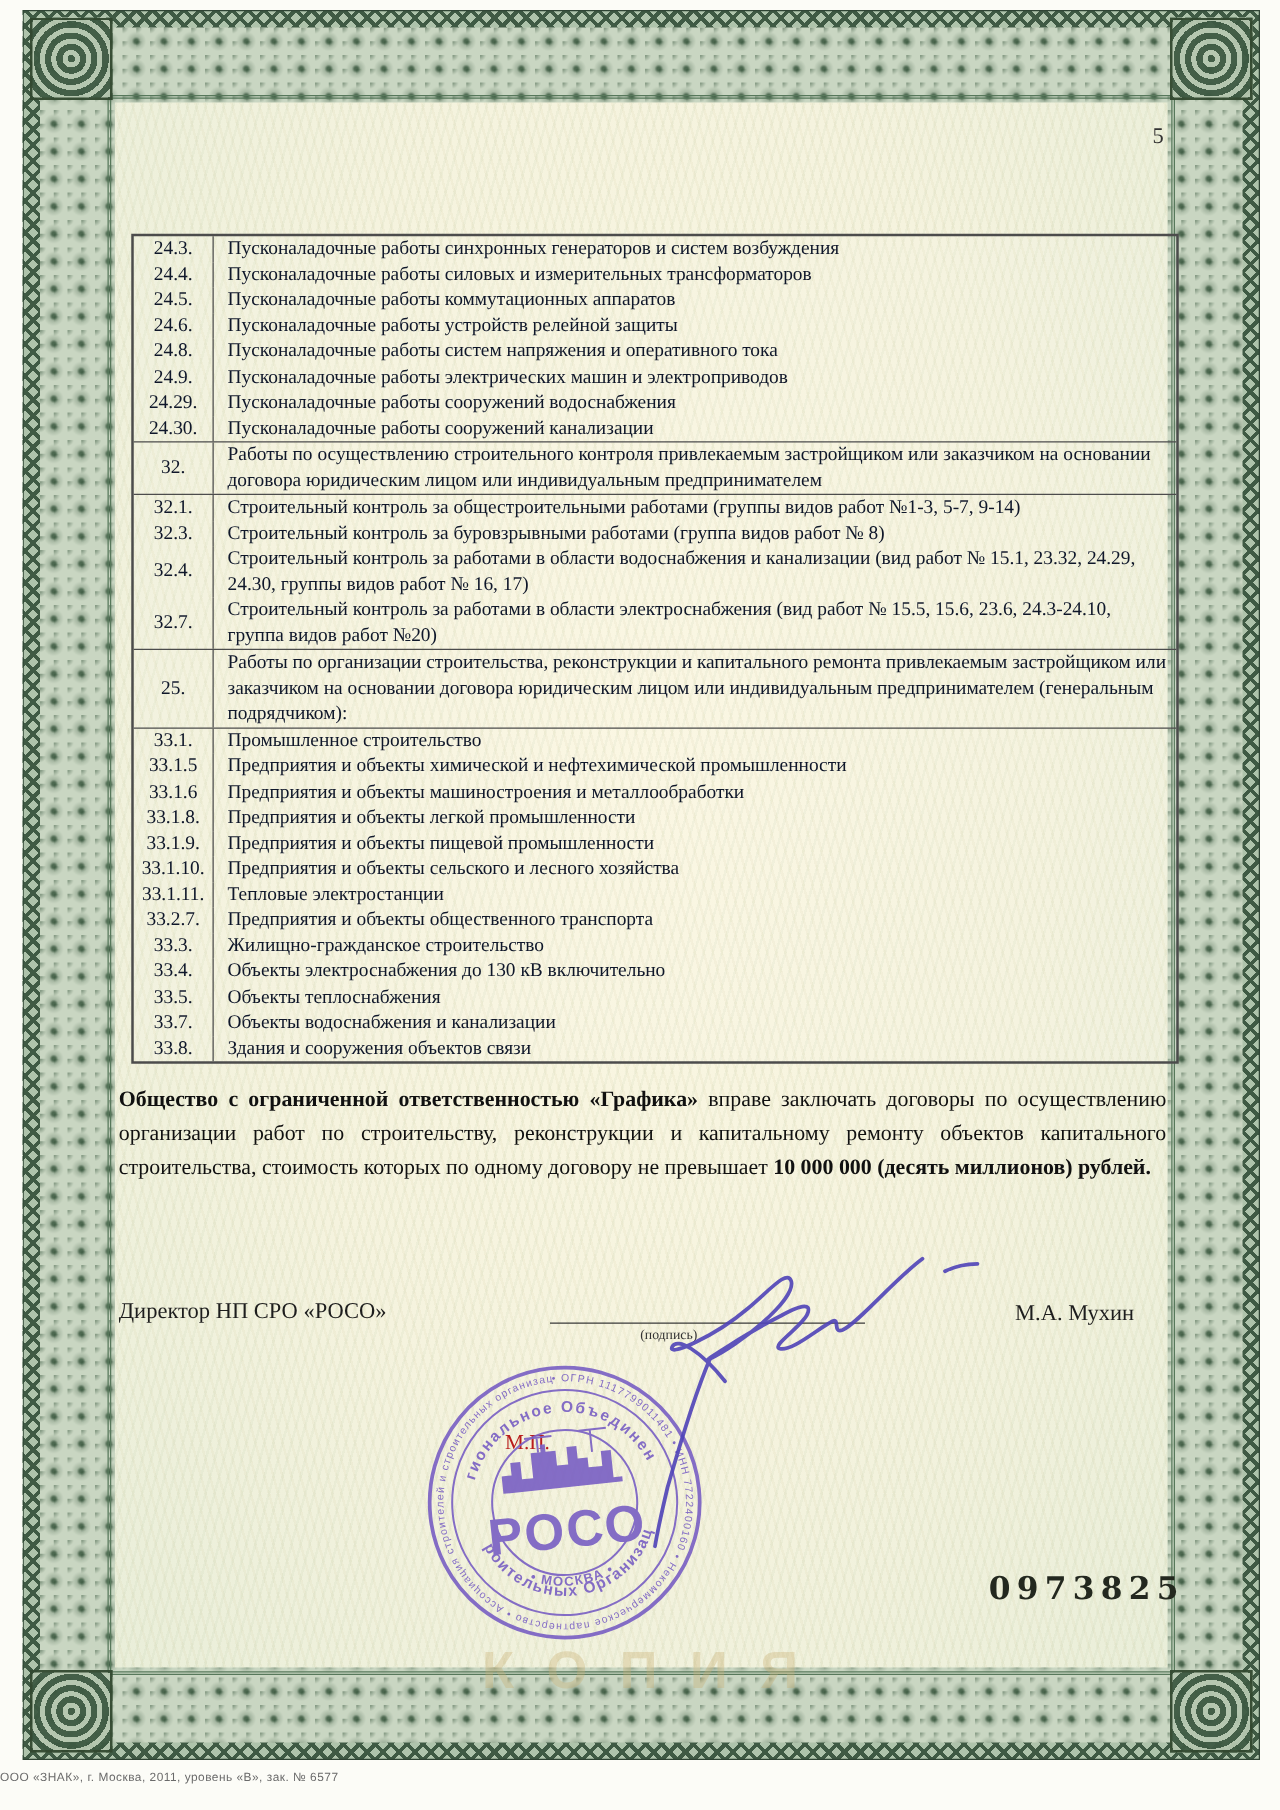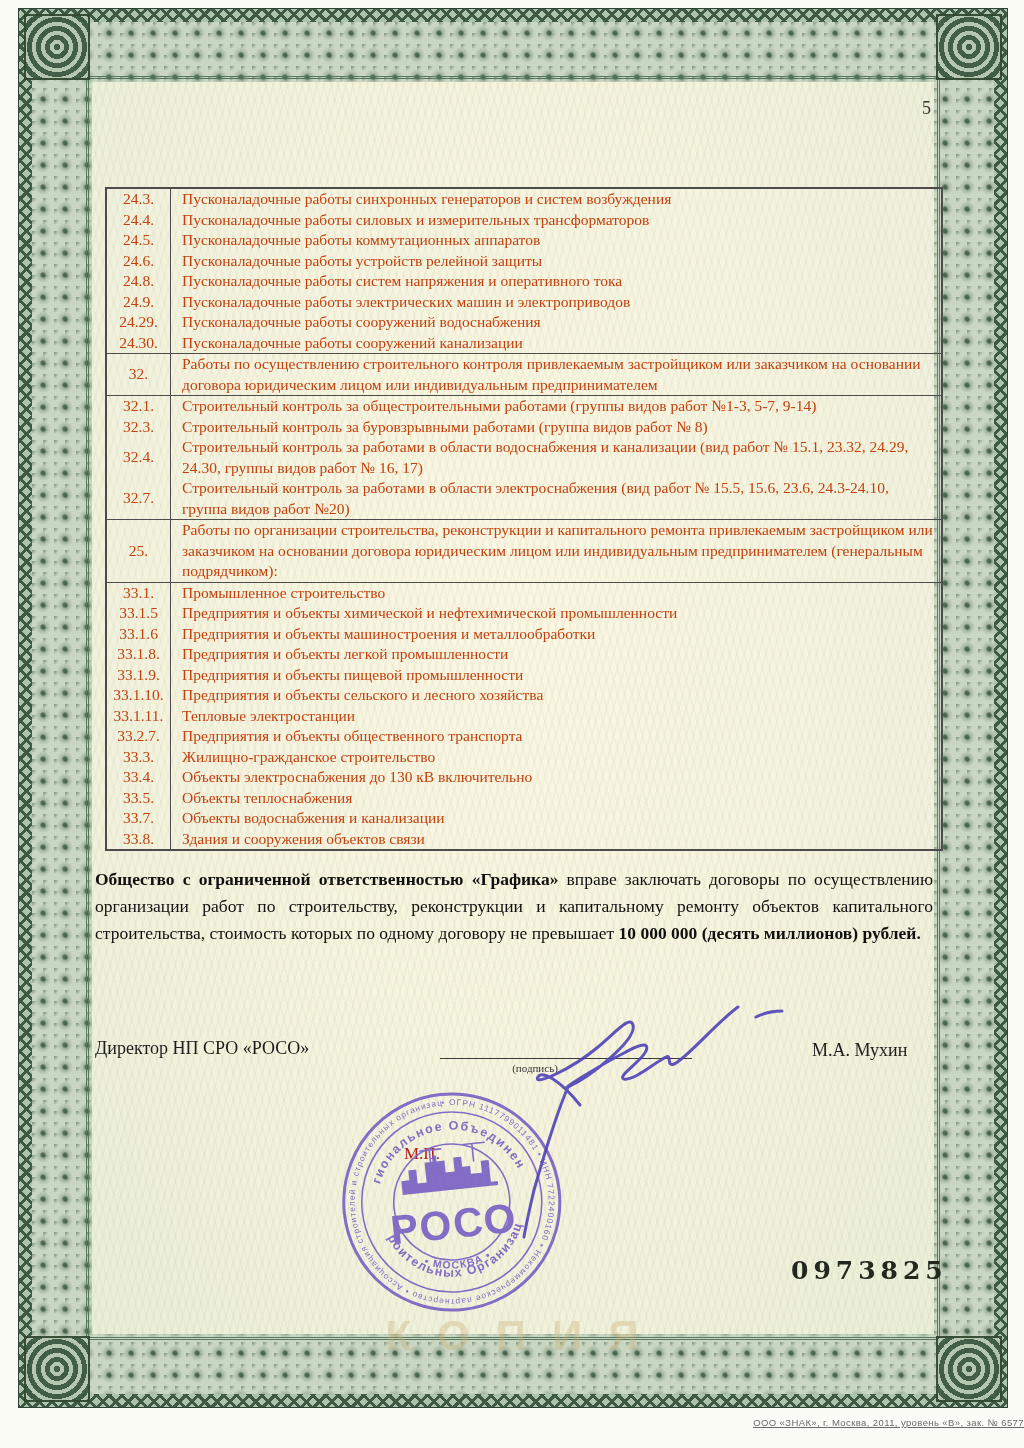--- a/index.html
+++ b/index.html
@@ -44,21 +44,21 @@
   .corner.tl{left:6px;top:6px}.corner.tr{right:6px;top:6px}
   .corner.bl{left:6px;bottom:6px}.corner.br{right:6px;bottom:6px}
 
   
   .content { position:absolute; inset:0; z-index:5; }
   .page-num { position:absolute; left:922px; top:98px; font-size:18px; color:#333; }
 
   
   .works-table {
     position:absolute; left:105px; top:187px; width:838px;
-    border:2px solid #4c4c4c; font-size:15.5px; line-height:20.5px; color:#c2410c;
+    border:2px solid #4c4c4c; font-size:15.5px; line-height:20.5px; color:#0f172a;
     background:rgba(255,255,255,.06);
   }
   .t-row { display:grid; grid-template-columns:64px 1fr; }
   .t-row.section-start { border-top:1.8px solid #4c4c4c; }
   .t-code {
     border-right:1.8px solid #4c4c4c; text-align:center;
     display:flex; align-items:center; justify-content:center; padding:0 2px;
   }
   .t-text { padding:0 8px 0 11px; }
 
@@ -84,24 +84,23 @@
     font-family:"DejaVu Serif", serif; font-weight:bold;
     font-size:25px; letter-spacing:5px; color:#23281f;
   }
   .copy-watermark {
     position:absolute; left:50%; top:1312px; transform:translateX(-50%);
     font-family:"Liberation Sans", sans-serif; font-weight:bold;
     font-size:42px; letter-spacing:26px; text-indent:26px;
     color:rgba(198,174,112,.34); white-space:nowrap;
   }
   .print-footer {
-    position:absolute; left:0; right:0; bottom:20px; text-align:right;
+    position:absolute; left:0; right:0; bottom:20px; text-align:left;
     font-family:"Liberation Sans", sans-serif; font-size:9.5px; color:#6a6a6a;
     letter-spacing:.4px;
-    text-decoration:underline;
   }
 </style>
 </head>
 <body>
 
 <div class="page">
 
   <div class="frame">
     <div class="band2">
       <div class="band3"></div>

